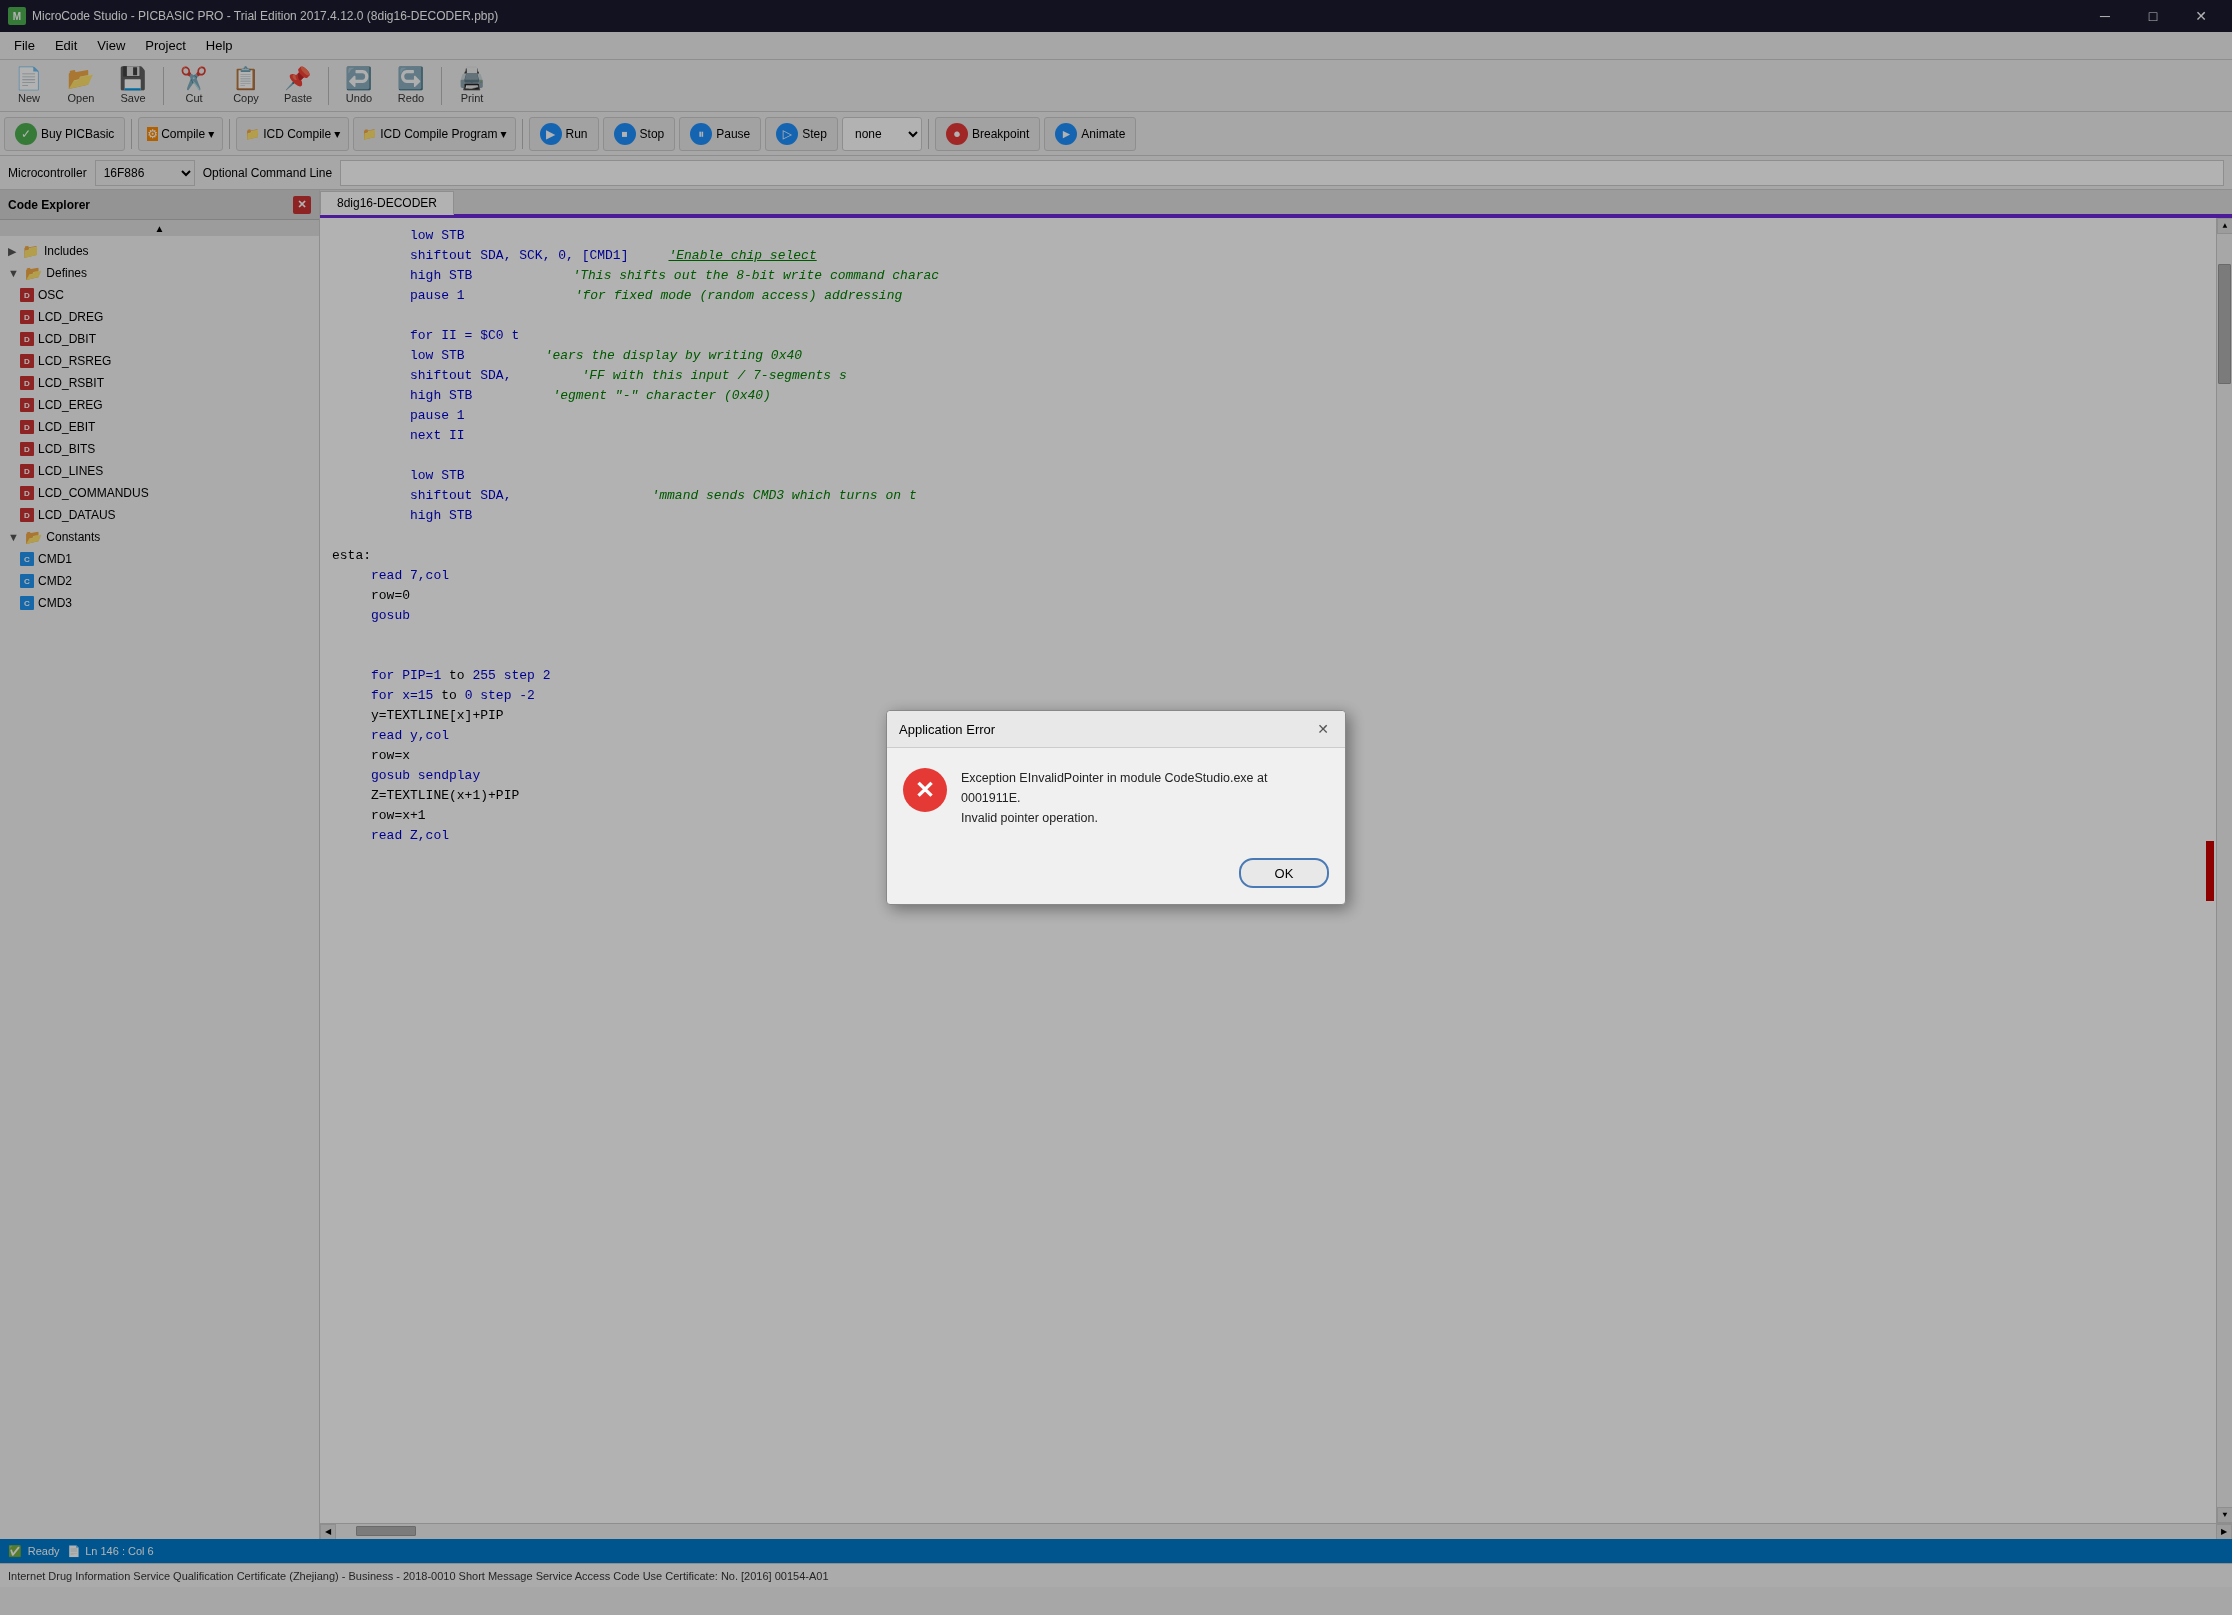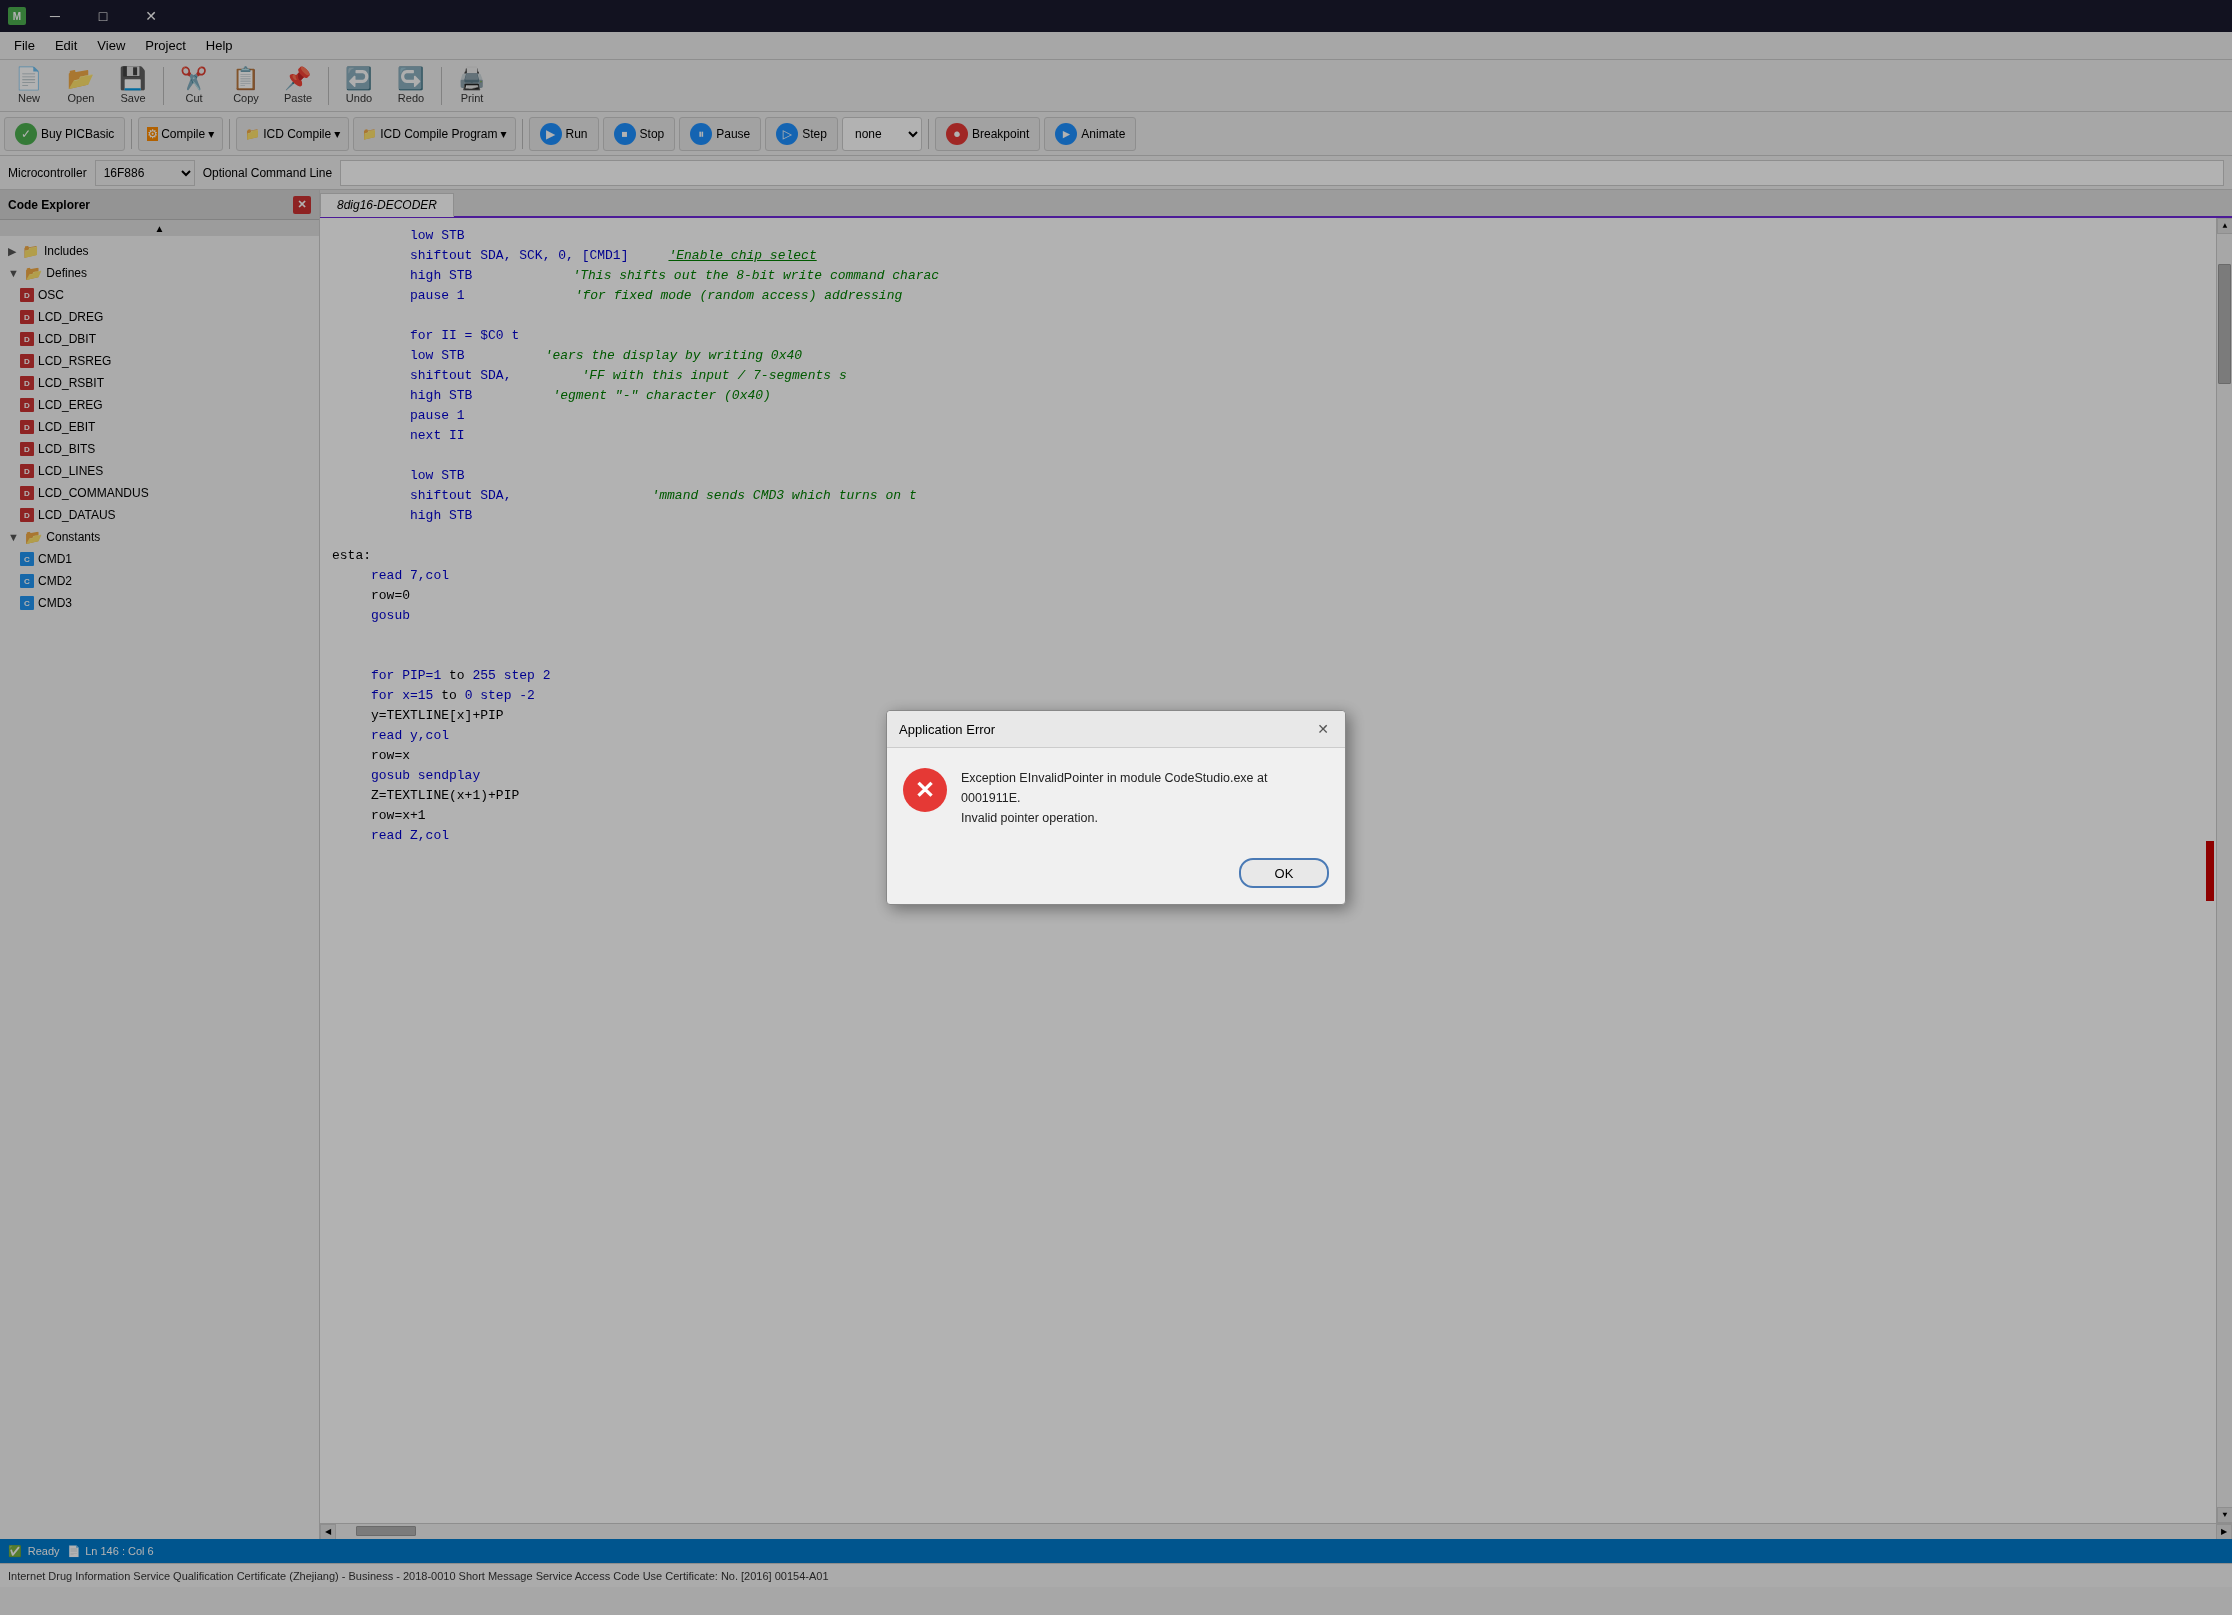--- a/index.html
+++ b/index.html
@@ -280,22 +280,21 @@
     }
     .tree-file-icon.const-icon { background: #2196F3; }
     .tree-indent-1 { padding-left: 20px; }
 
     
     #tab-bar {
       background: #e0e0e0;
       height: 28px;
       display: flex;
       align-items: flex-end;
-      border-bottom: 2px solid #6d28d9;
-      font-style: italic;
+      border-bottom: 4px solid #6d28d9;
     }
     .tab {
       padding: 4px 16px;
       border: 1px solid #ccc;
       border-bottom: none;
       background: #d0d0d0;
       cursor: pointer;
       font-size: 12px;
       height: 24px;
       display: flex;
@@ -546,20 +545,21 @@
       font-size: 11px;
     }
   </style>
 </head>
 <body>
 
 <div id="title-bar">
   <div class="app-icon">
     <span>M</span>
   </div>
+  <span class="title-text">MicroCode Studio - PICBASIC PRO - Trial Edition 2017.4.12.0 (8dig16-DECODER.pbp)</span>
   <div class="win-controls">
     <div class="win-btn">─</div>
     <div class="win-btn">□</div>
     <div class="win-btn close">✕</div>
   </div>
 </div>
 
 <div id="menu-bar">
   <div class="menu-item">File</div>
   <div class="menu-item">Edit</div>

